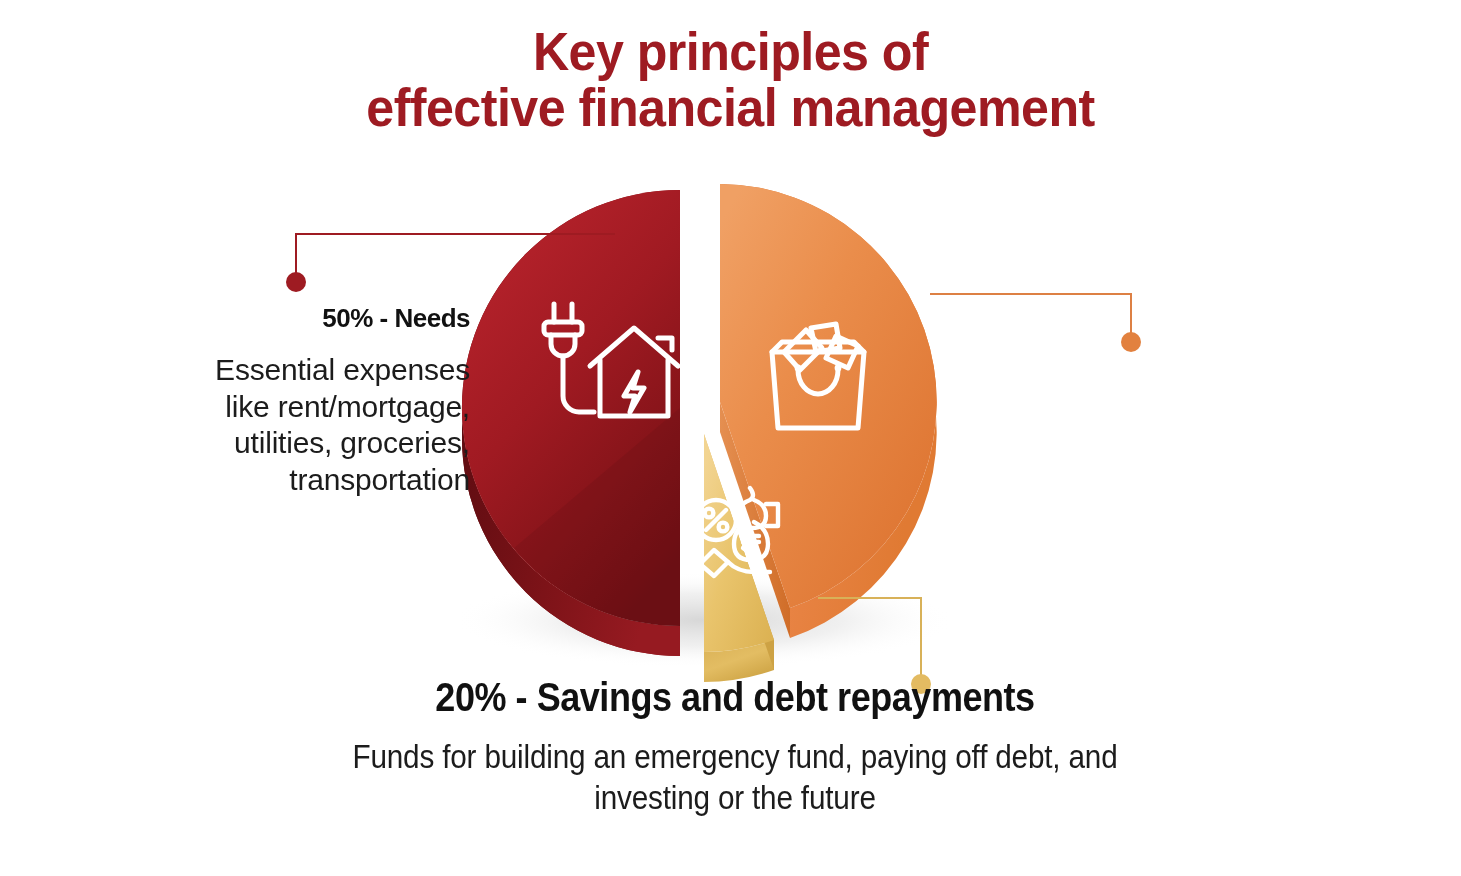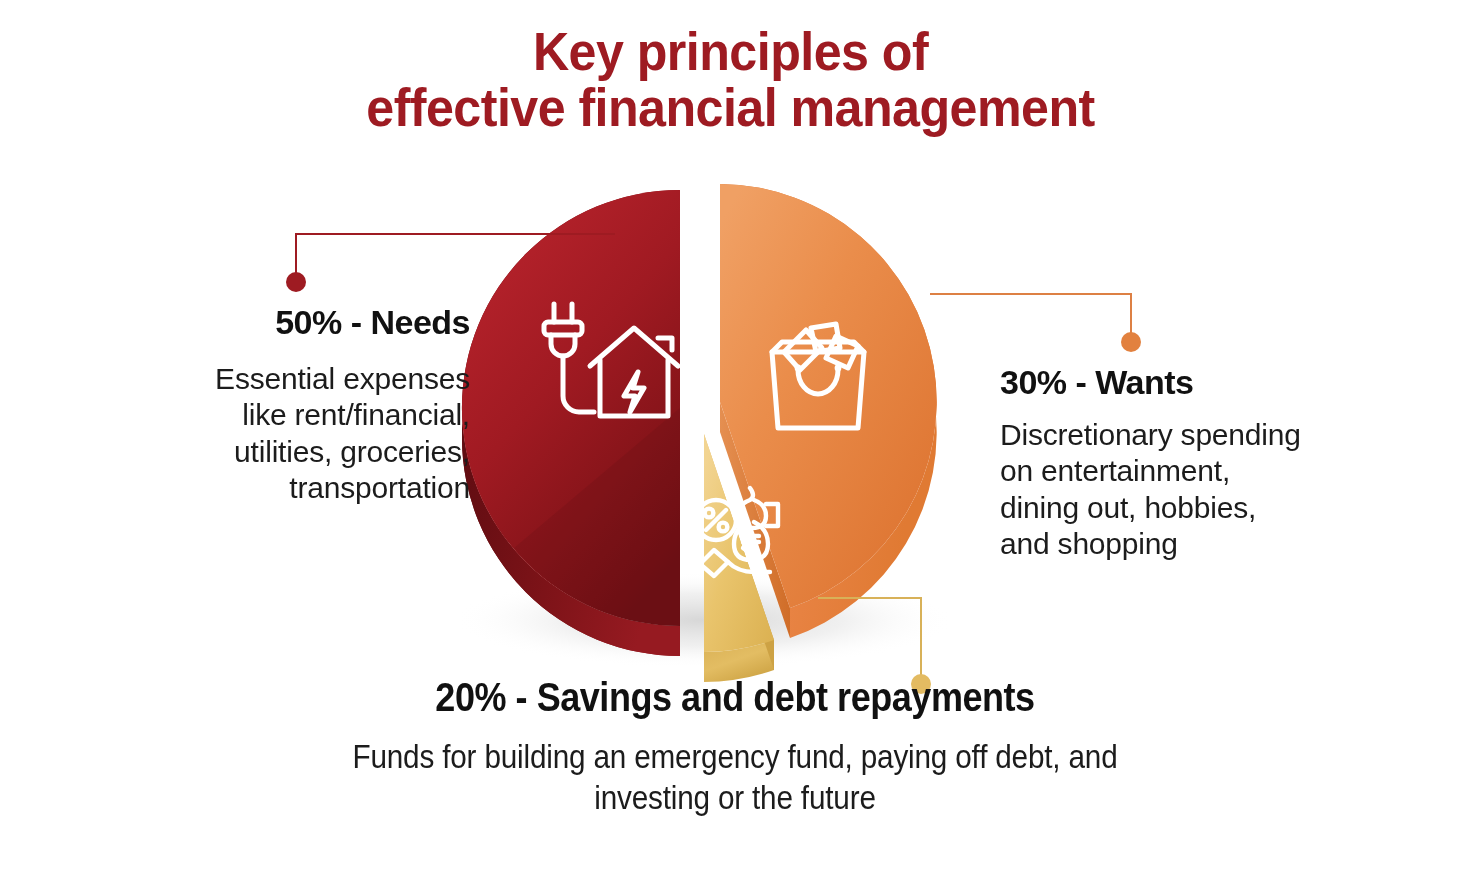--- a/index.html
+++ b/index.html
@@ -40,21 +40,21 @@
   .conn{position:absolute;}
   .conn .h{position:absolute;height:2px;}
   .conn .v{position:absolute;width:2px;}
   .conn .dot{position:absolute;width:20px;height:20px;border-radius:50%;}
 
   
   .label-block{position:absolute;}
   .lbl-head{
     font-weight:bold;
     color:#111111;
-    font-size:34px;
+    font-size:26px;
     line-height:1.05;
     letter-spacing:-0.5px;
     white-space:pre;
   }
   .lbl-body{
     color:#1c1c1c;
     font-size:30px;
     line-height:1.22;
     letter-spacing:-0.2px;
     white-space:pre-line;
@@ -239,32 +239,25 @@
 
   <div class="conn">
     <div class="h" style="left:818px;top:597px;width:104px;background:#d8b158;"></div>
     <div class="v" style="left:920px;top:597px;height:86px;background:#d8b158;"></div>
     <div class="dot" style="left:911px;top:674px;background:#e3bb62;"></div>
   </div>
 
   <div class="label-block" id="needs-block">
     <div class="lbl-head">50% - Needs</div>
     <div class="lbl-body">Essential expenses
-like rent/financial,
+like rent/mortgage,
 utilities, groceries,
 transportation</div>
   </div>
 
-  <div class="label-block" id="wants-block">
-    <div class="lbl-head">30% - Wants</div>
-    <div class="lbl-body">Discretionary spending
-on entertainment,
-dining out, hobbies,
-and shopping</div>
-  </div>
 
   <div class="label-block" id="savings-block">
     <div class="lbl-head">20% - Savings and debt repayments</div>
     <div class="lbl-body">Funds for building an emergency fund, paying off debt, and
 investing or the future</div>
   </div>
 
 </div>
 
 </body></html>

